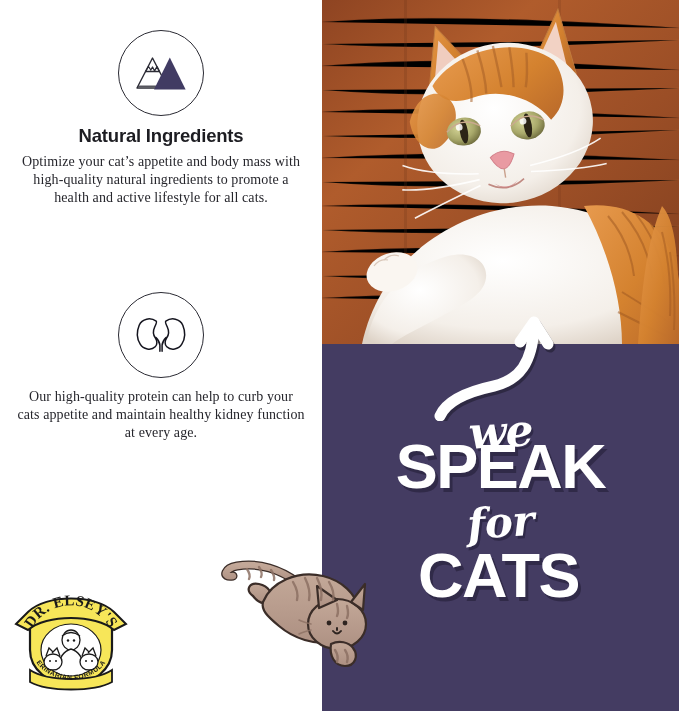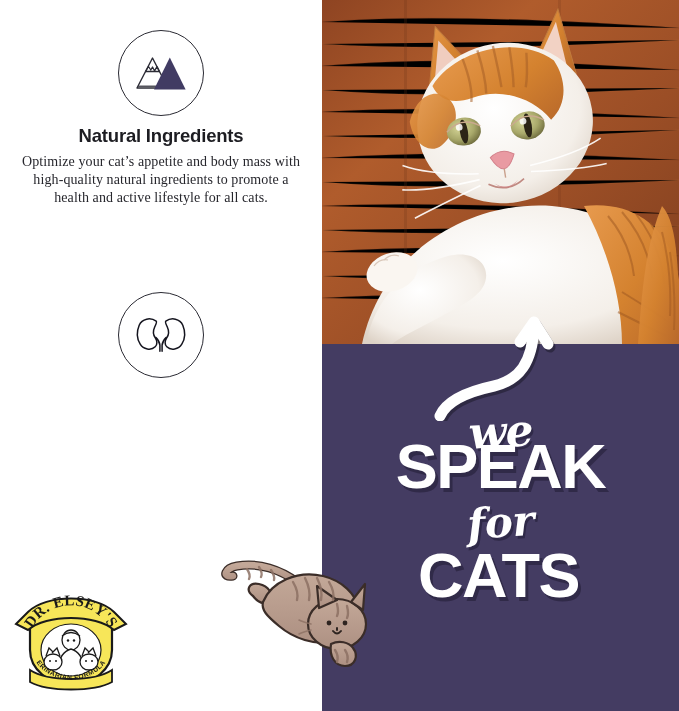--- a/index.html
+++ b/index.html
@@ -170,20 +170,21 @@
                      C46.6 38.4 39.0 39.8 34.8 35.8
                      C32.4 33.5 32.8 29.5 34.6 27.0
                      C36.8 24.0 37.0 19.6 35.4 16.2
                      C34.6 14.4 32.7 11.0 33.8 10.2 Z"></path>
 
             <path d="M24.0 26.6 C26.2 28.6 27.6 31.6 27.9 34.2 L27.9 40.2"></path>
             <path d="M34.0 26.6 C31.8 28.6 30.4 31.6 30.1 34.2 L30.1 40.2"></path>
           </g>
         </svg>
       </div>
+      <p class="feature-body">Our high-quality protein can help to curb your cats appetite and maintain healthy kidney function at every age.</p>
     </div>
 
     <div class="logo">
       <svg width="126" height="126" viewBox="0 0 126 126" aria-hidden="true">
         <defs>
           <path id="arcTop" d="M 20 62 A 44 44 0 0 1 106 62"></path>
           <path id="arcBot" d="M 28 84 A 40 34 0 0 0 98 84"></path>
         </defs>
 
         <path d="M22 40 L63 28 L104 40 L104 72 C104 92 86 104 63 110 C40 104 22 92 22 72 Z" fill="#F7E659" stroke="#1a1a1a" stroke-width="2.2"></path>

